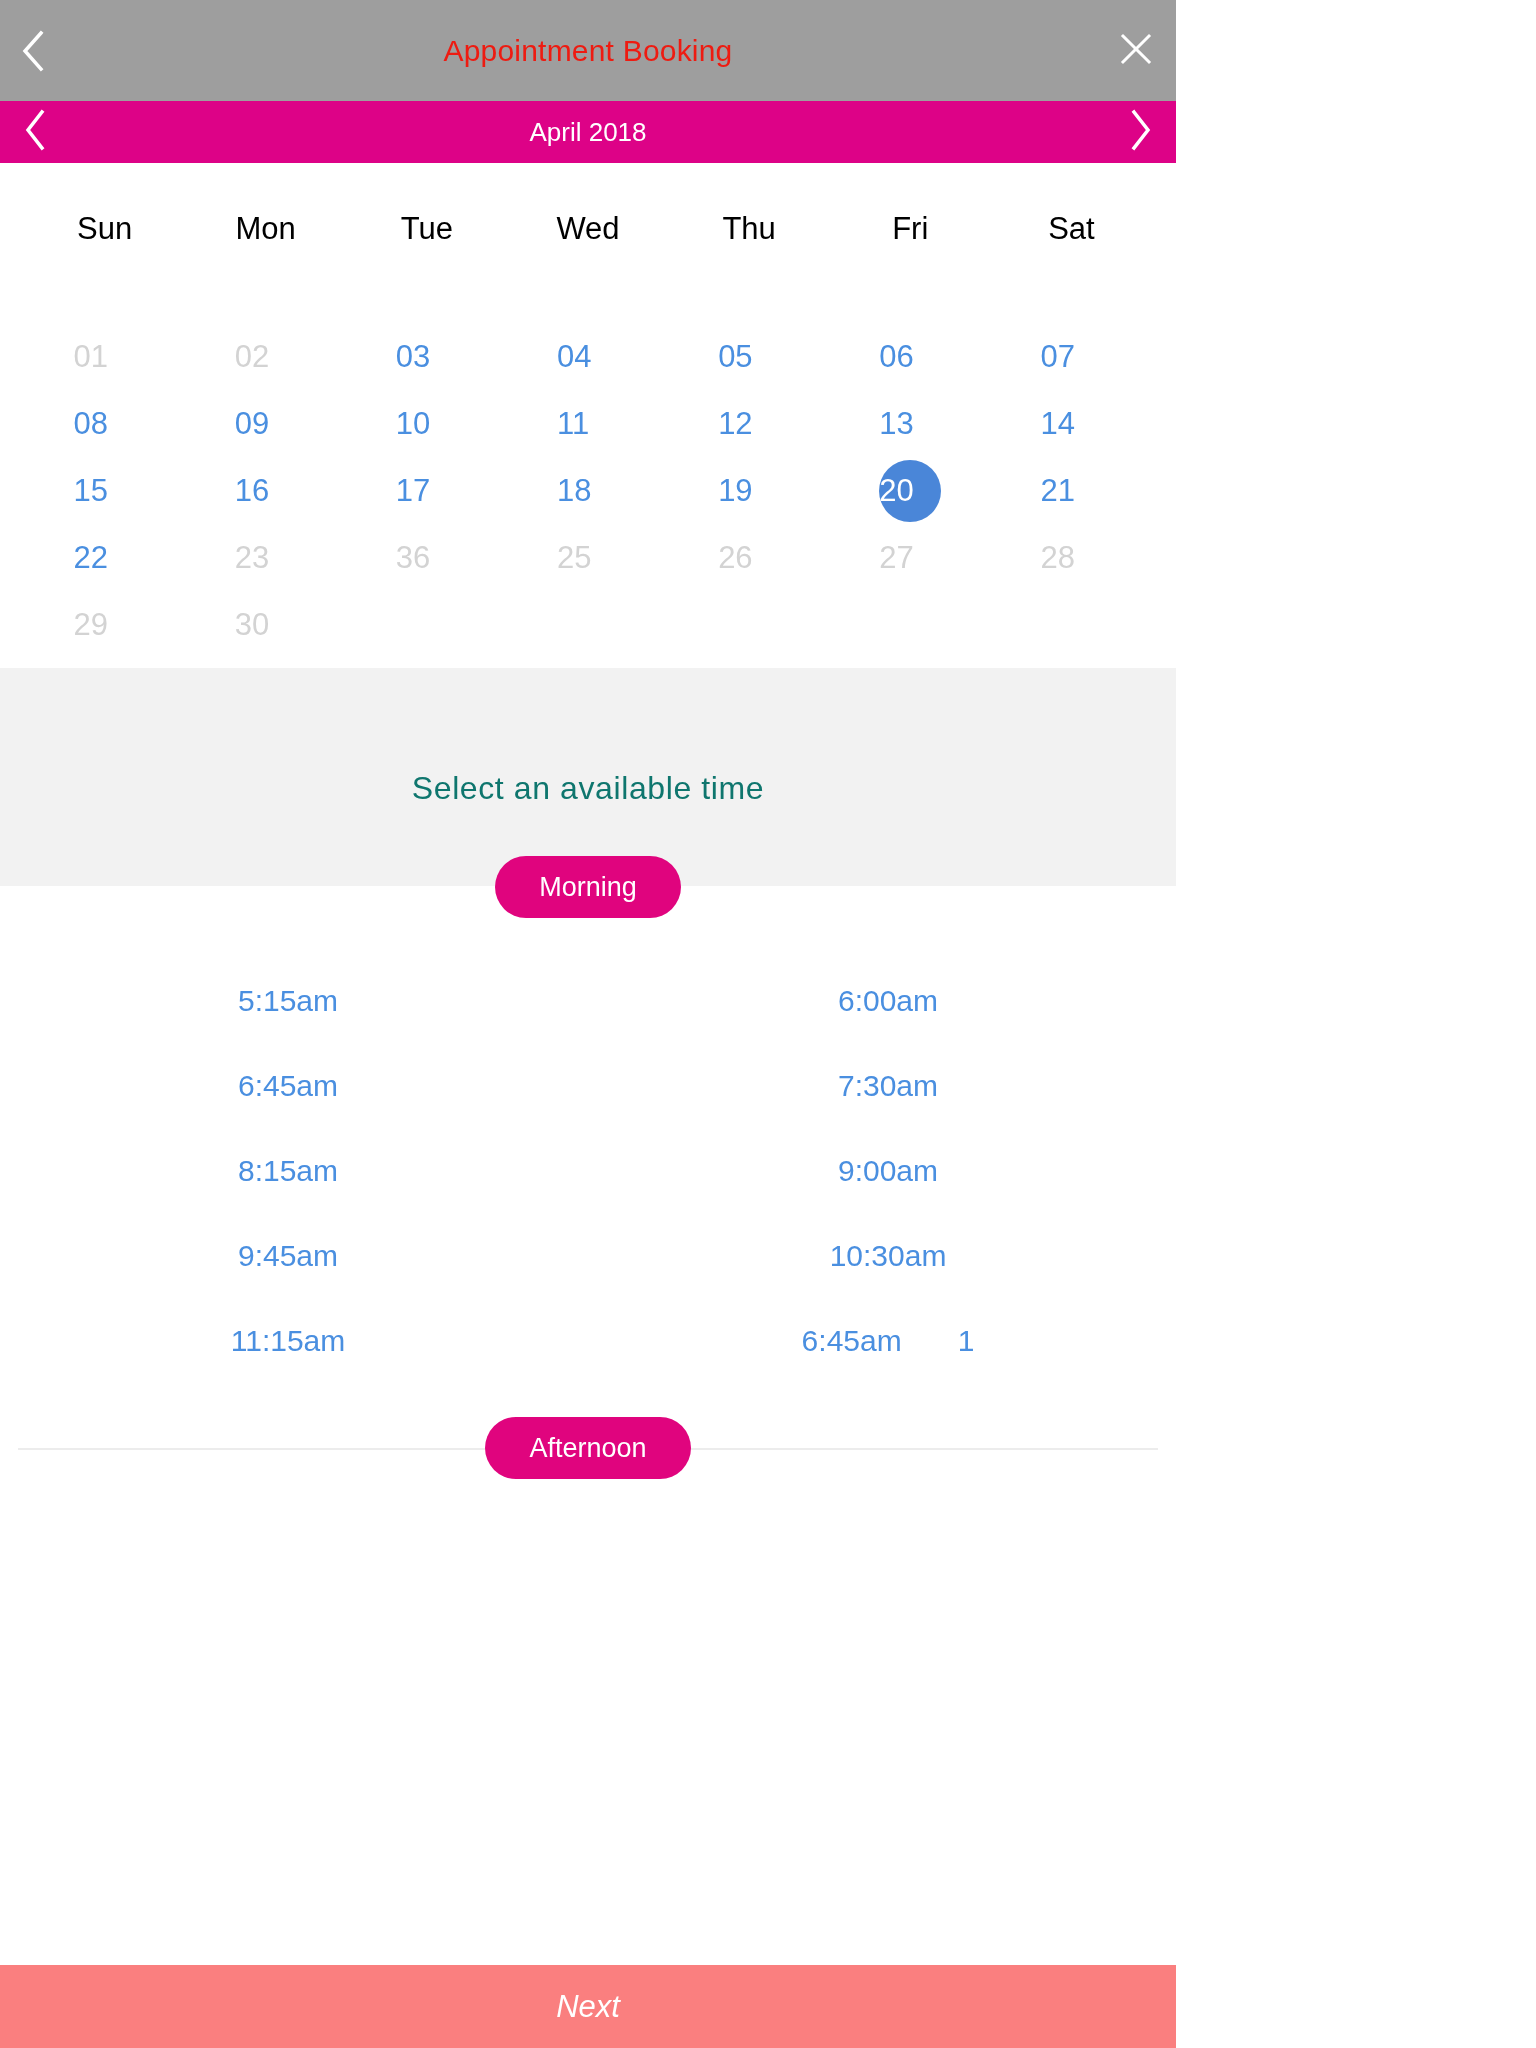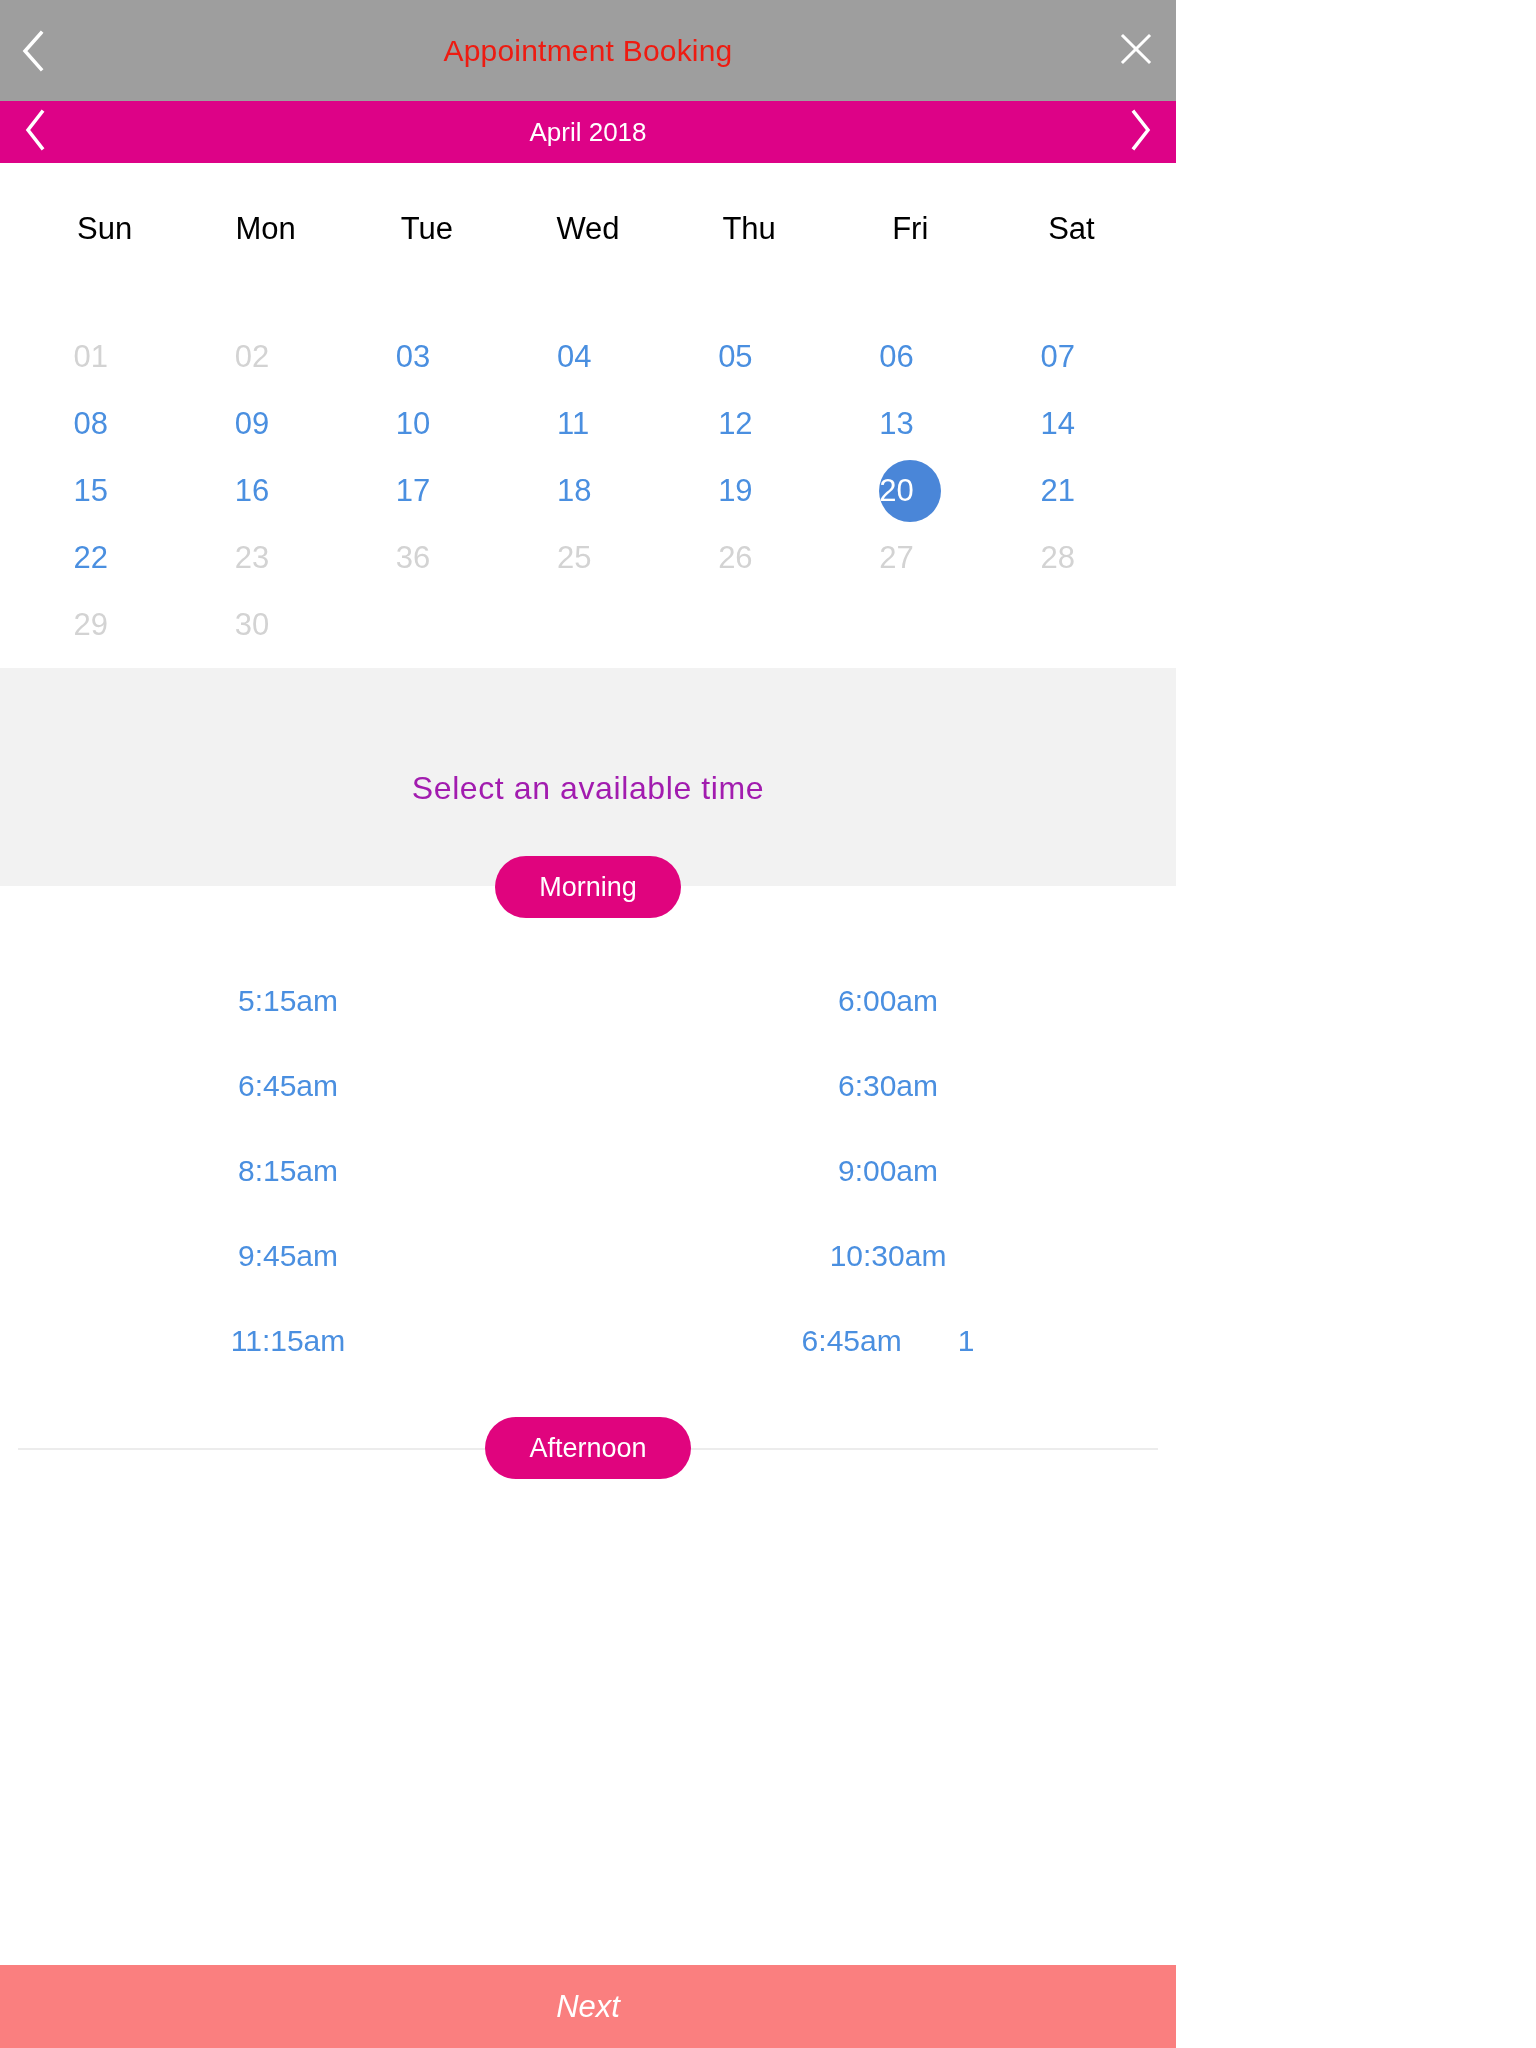--- a/index.html
+++ b/index.html
@@ -154,21 +154,21 @@
     background: #f2f2f2;
     height: 218px;
     position: relative;
     display: flex;
     align-items: flex-start;
     justify-content: center;
   }
   .time-head-title {
     margin-top: 102px;
     font-size: 32px;
-    color: #a21caf;
+    color: #0f766e;
     letter-spacing: 0.6px;
   }
   .pill-wrap-morning {
     position: absolute;
     left: 0;
     right: 0;
     bottom: -32px;
     display: flex;
     justify-content: center;
     z-index: 5;
@@ -425,21 +425,21 @@
       </div>
     </div>
 
     <div class="slots" id="slots">
         <div class="slot-row">
           <div class="slot">5:15am</div>
           <div class="slot">6:00am</div>
         </div>
         <div class="slot-row">
           <div class="slot">6:45am</div>
-          <div class="slot">6:30am</div>
+          <div class="slot">7:30am</div>
         </div>
         <div class="slot-row">
           <div class="slot">8:15am</div>
           <div class="slot">9:00am</div>
         </div>
         <div class="slot-row">
           <div class="slot">9:45am</div>
           <div class="slot">10:30am</div>
         </div>
         <div class="slot-row">

